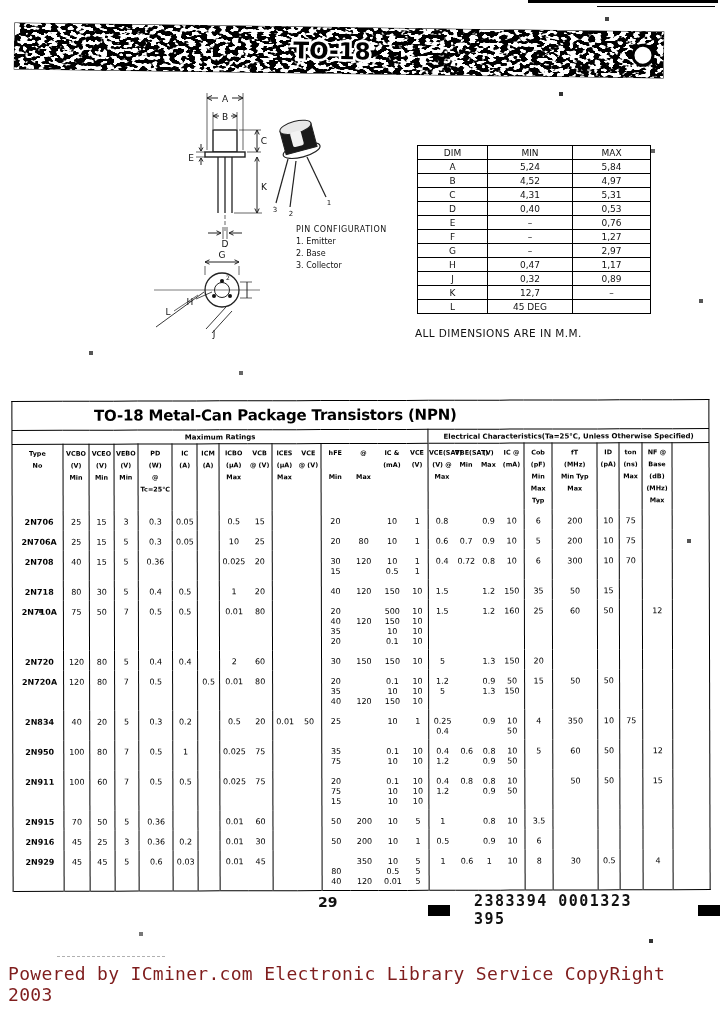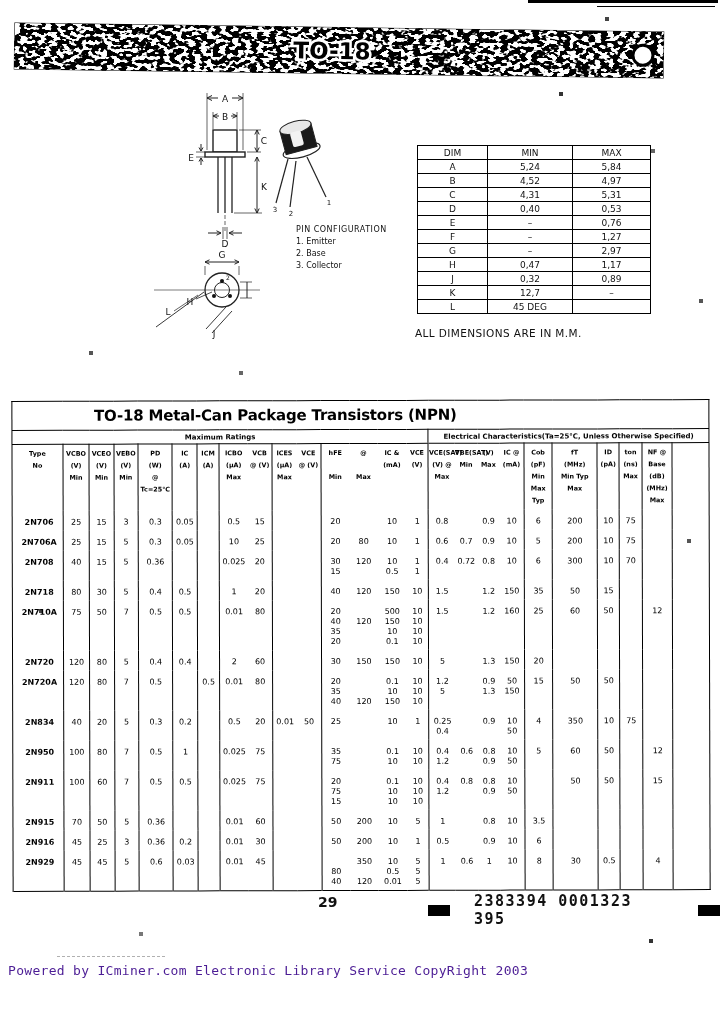--- a/index.html
+++ b/index.html
@@ -30,22 +30,22 @@
   .hdr th{font-size:6.4px;font-weight:600;line-height:12px;padding:3px 0;height:44px;}
   .maintbl tbody td{font-size:8px;line-height:10px;padding:7px 0 3px;}
   .bl{border-left:1px solid #000;}
   .typecol{text-align:right;padding-left:3px !important;font-weight:bold;}
   
   .pageno{left:318px;top:894px;font-size:14px;font-weight:bold;}
   .doccode{left:428px;top:892px;display:flex;align-items:center;gap:24px;
     font-family:"DejaVu Sans Mono",monospace;font-weight:bold;font-size:15px;letter-spacing:1.5px;}
   .blob{display:inline-block;width:22px;height:11px;background:#000;}
   .creditdash{left:57px;top:956px;width:108px;border-top:1px dashed #b0b0b0;height:0;}
-  .credit{left:8px;top:963px;font-family:"DejaVu Sans Mono",monospace;font-size:13px;
-    color:#4c1d95;letter-spacing:.3px;}
+  .credit{left:8px;top:963px;font-family:"DejaVu Sans Mono",monospace;font-size:18px;
+    color:#7f1d1d;letter-spacing:.3px;}
 </style>
 </head>
 <body>
 
 <div class="sheet">
 
   <div class="abs topline1"></div>
   <div class="abs topline2"></div>
   <div class="abs speckles"></div>
 

